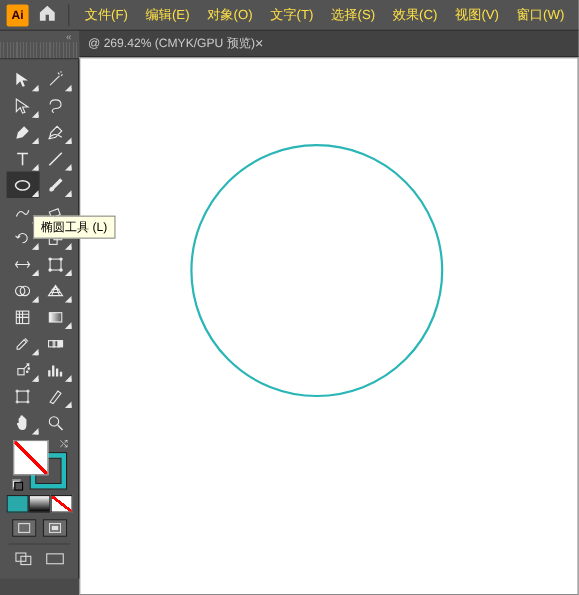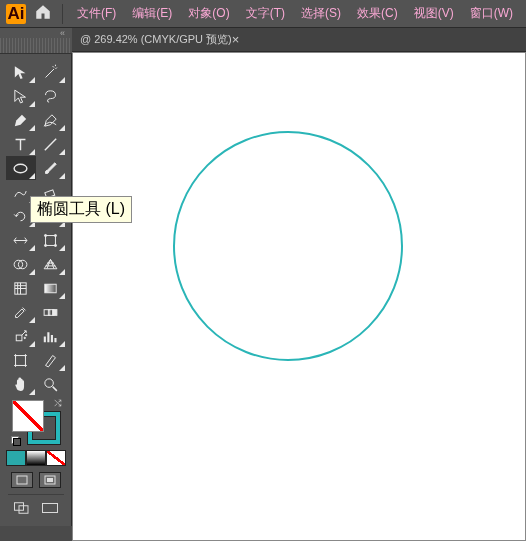--- a/index.html
+++ b/index.html
@@ -19,27 +19,27 @@
     align-items: center;
     padding: 0 6px;
     gap: 8px;
     border-bottom: 1px solid #2a2a2a;
   }
   .ai-logo {
     width: 20px; height: 20px;
     background: #ff9a00;
     color: #330000;
     font-weight: bold;
-    font-size: 17px;
+    font-size: 11px;
     display: flex; align-items: center; justify-content: center;
     border-radius: 2px;
   }
   .home-icon svg { width: 18px; height: 18px; fill: #e0e0e0; }
   .divider { width:1px; height:20px; background:#3a3a3a; margin:0 2px;}
-  .menu-item { font-size: 12px; color: #f9a8d4; padding: 2px 4px; white-space: nowrap; cursor: default; }
+  .menu-item { font-size: 12px; color: #fde047; padding: 2px 4px; white-space: nowrap; cursor: default; }
   .tabbar {
     height: 24px;
     background: #424242;
     display: flex; align-items: center;
     padding-left: 72px;
     font-size: 11px;
     color: #ccc;
     border-bottom: 1px solid #2a2a2a;
   }
   .tab { display:flex; align-items:center; padding:0 8px; height:100%;}
@@ -126,21 +126,21 @@
     width: 230px; height: 230px;
     border: 2px solid #2ab5b7;
     border-radius: 50%;
   }
   .tooltip {
     position: absolute;
     left: 30px; top: 196px;
     background: #ffffe1;
     border: 1px solid #8a8a8a;
     color: #000;
-    font-size: 16px;
+    font-size: 11px;
     padding: 2px 6px;
     z-index: 50;
     white-space: nowrap;
   }
 </style>
 </head>
 <body>
 
 <div class="menubar">
   <div class="ai-logo">Ai</div>

